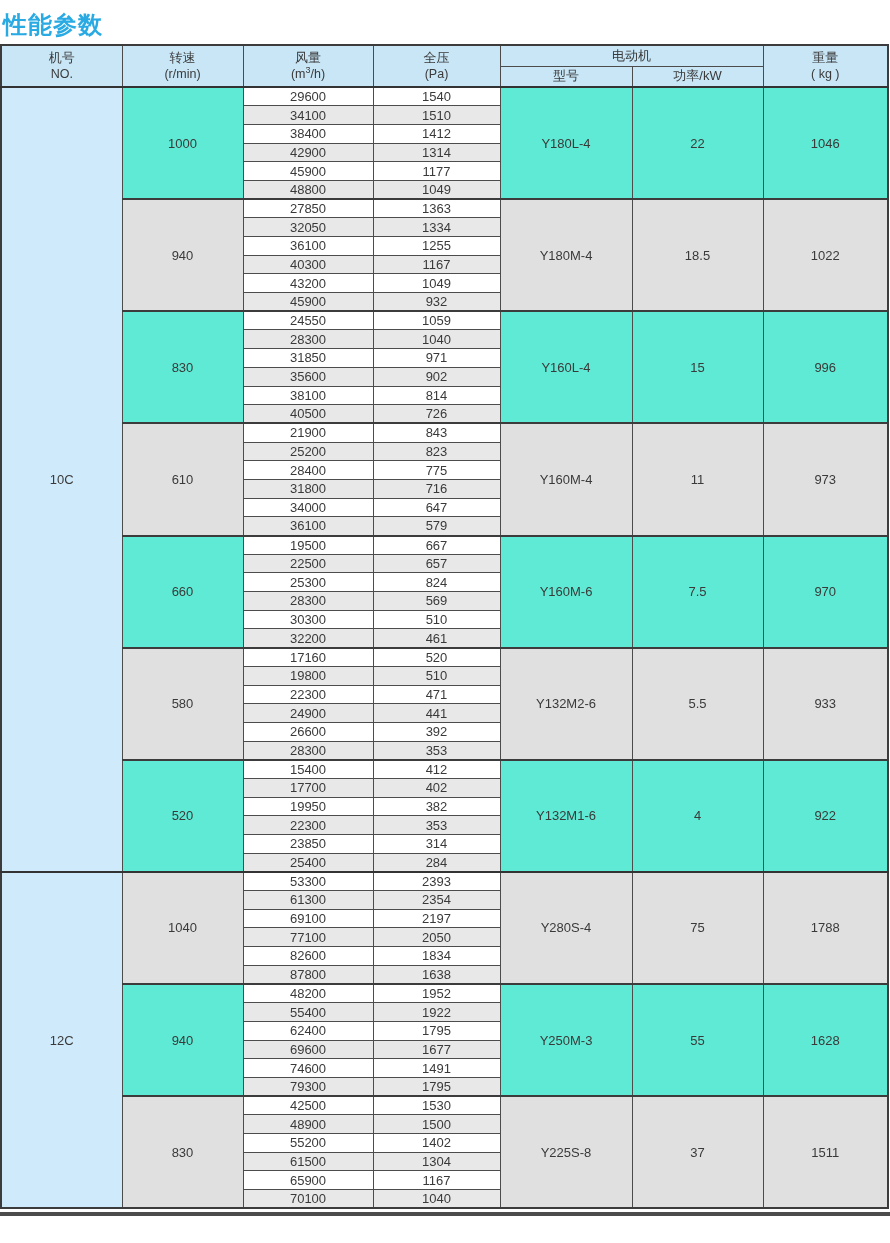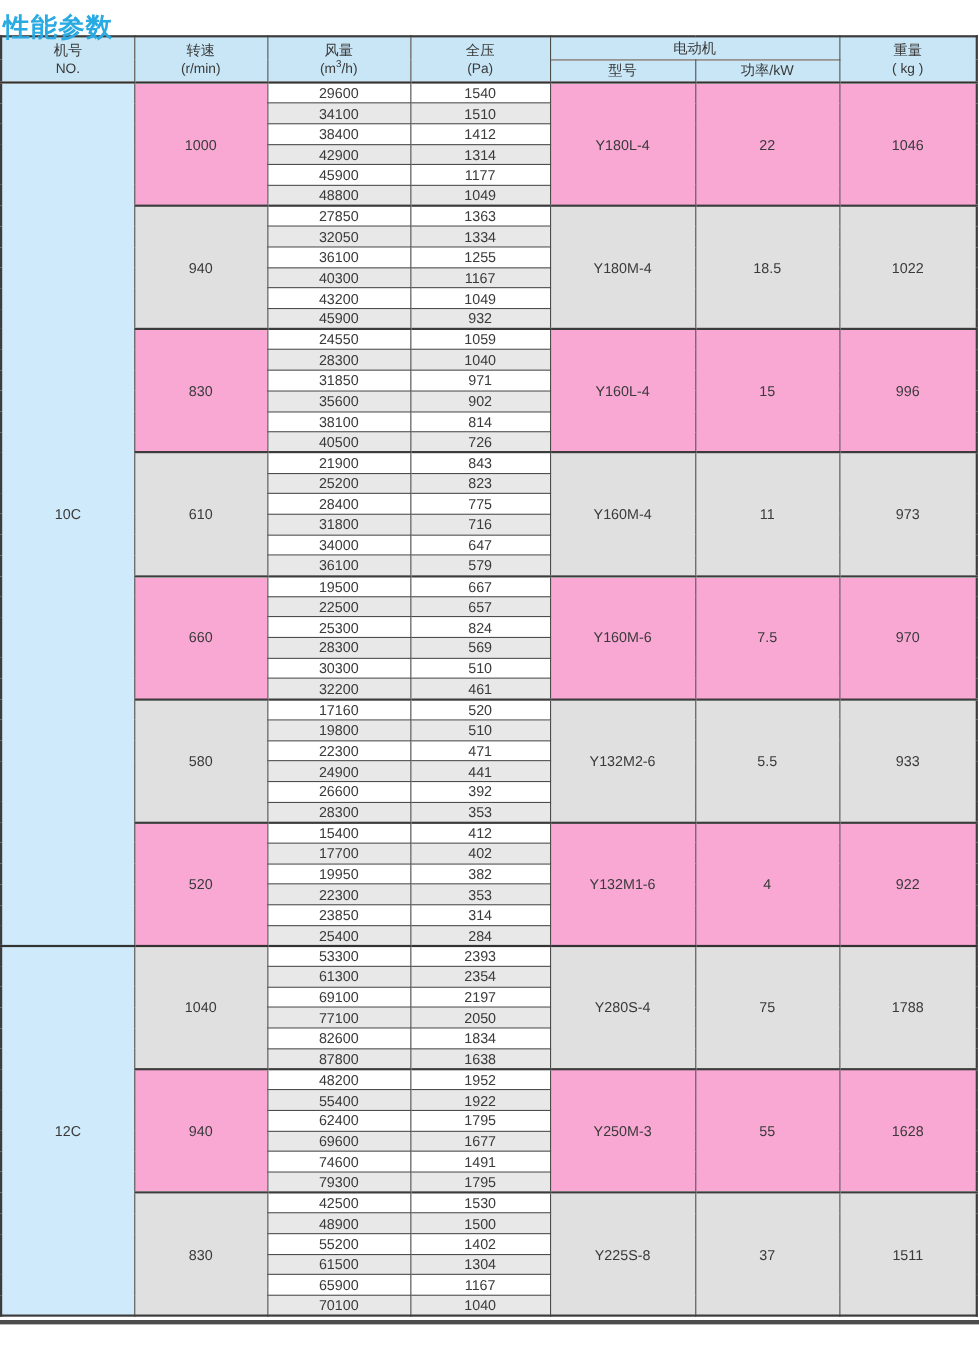--- a/index.html
+++ b/index.html
@@ -15,21 +15,21 @@
     height: 1243px;
     overflow: hidden;
   }
   .page-title {
     margin: 0;
     padding: 9px 0 0 3px;
     font-size: 24px;
     font-weight: bold;
     color: #29aae3;
     letter-spacing: 1px;
-    height: 32px;
+    height: 44px;
     box-sizing: border-box;
   }
   table.perf {
     border-collapse: collapse;
     table-layout: fixed;
     width: 889px;
     margin-left: 0px;
     border: 2px solid #3c3c3c;
   }
   table.perf th, table.perf td {
@@ -48,21 +48,21 @@
     line-height: 1.25;
     font-size: 13px;
   }
   th.hd .sub { font-size: 12.5px; }
   th.hd sup { font-size: 9px; line-height: 0; }
   tr.data-row { height: 18.7px; }
   td.no-cell {
     background: #cfeafa;
     font-size: 14px;
   }
-  td.g-white { background: #f9a8d4; }
+  td.g-white { background: #5eead4; }
   td.g-gray  { background: #e0e0e0; }
   td.r-white { background: #ffffff; }
   td.r-gray  { background: #e8e8e8; }
   tr.group-start td { border-top: 2px solid #3c3c3c; }
   tr.section-start td { border-top: 2px solid #333333; }
   .bottom-rule {
     width: 890px;
     height: 4px;
     background: #4c4c4c;
     margin-top: 3px;

